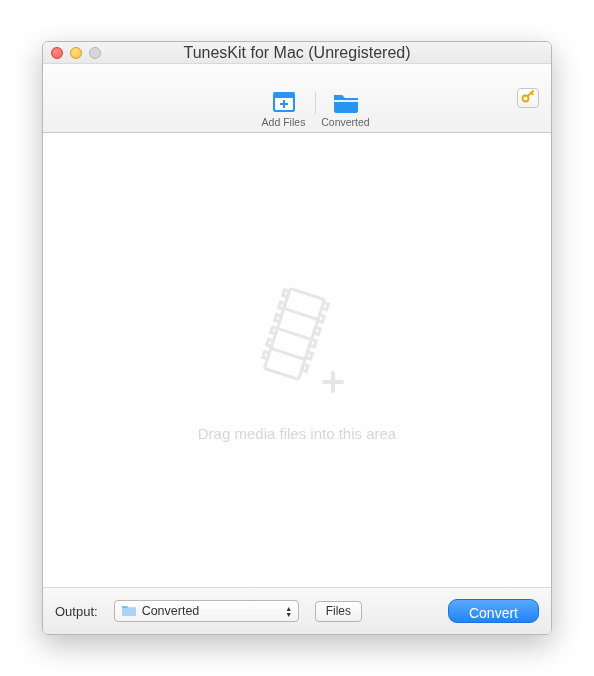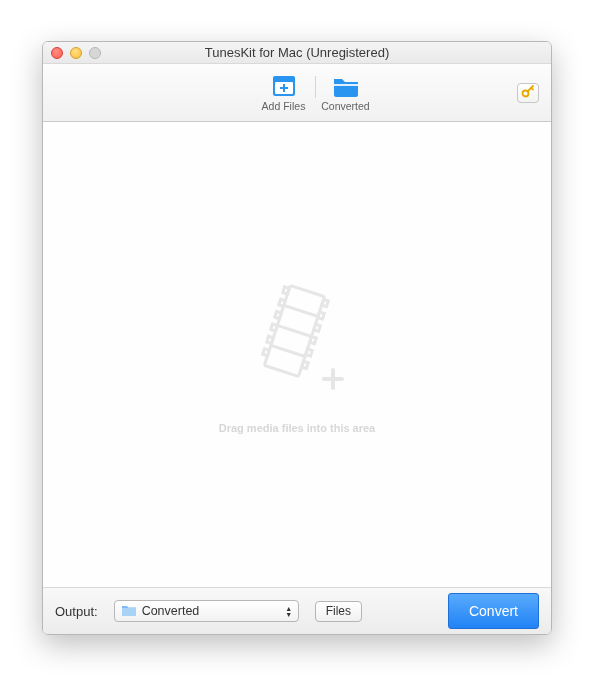--- a/index.html
+++ b/index.html
@@ -42,30 +42,30 @@
     border-radius: 50%;
     display: block;
   }
   .tl-close { background: radial-gradient(circle at 40% 35%, #ff8b82, #ff5f57); border: 0.5px solid #d43e34; }
   .tl-min   { background: radial-gradient(circle at 40% 35%, #ffe08a, #ffbd2e); border: 0.5px solid #d1a029; }
   .tl-zoom  { background: #d7d7d7; border: 0.5px solid #b5b5b5; }
   .title-text {
     position: absolute;
     left: 0; right: 0;
     text-align: center;
-    font-size: 13px;
+    font-size: 16px;
     color: #3a3a3a;
     pointer-events: none;
   }
   .toolbar {
-    height: 58px;
+    height: 69px;
     background: linear-gradient(#fcfcfc, #f1f1f1);
     border-bottom: 1px solid #c9c9c9;
     display: flex;
-    align-items: center;
+    align-items: flex-end;
     justify-content: center;
     position: relative;
   }
   .toolbar-center {
     display: flex;
     gap: 0;
     margin-left: 35px;
   }
   .tool-item {
     width: 62px;
@@ -110,22 +110,22 @@
     display: flex;
     flex-direction: column;
     align-items: center;
     justify-content: center;
     gap: 22px;
     border-bottom: 1px solid #d9d9d9;
   }
   .placeholder { text-align: center; }
   .placeholder-text {
     color: #d7d7d7;
-    font-size: 11px;
-    font-weight: 700;
+    font-size: 15px;
+    font-weight: 400;
   }
   .bottom-bar {
     height: 46px;
     background: linear-gradient(#f8f8f8, #ececec);
     display: flex;
     align-items: center;
     padding: 0 12px;
     gap: 16px;
   }
   .output-label {
@@ -164,28 +164,28 @@
     padding: 0 10px;
     font-size: 12px;
     color: #333;
     background: linear-gradient(#ffffff, #f1f1f1);
     border: 1px solid #b5b5b5;
     border-radius: 4px;
     cursor: pointer;
   }
   .spacer { flex: 1; }
   .convert-button {
-    height: 36px;
+    height: 24px;
     padding: 5px 20px;
     font-size: 14px;
     color: #fff;
     font-weight: 500;
     background: linear-gradient(#58aafc, #2283f6);
     border: 1px solid #1e6fd6;
-    border-radius: 3px;
+    border-radius: 9px;
     cursor: pointer;
   }
 </style>
 </head>
 <body>
 
 <div class="window">
 
   <div class="titlebar">
     <div class="traffic-lights">

